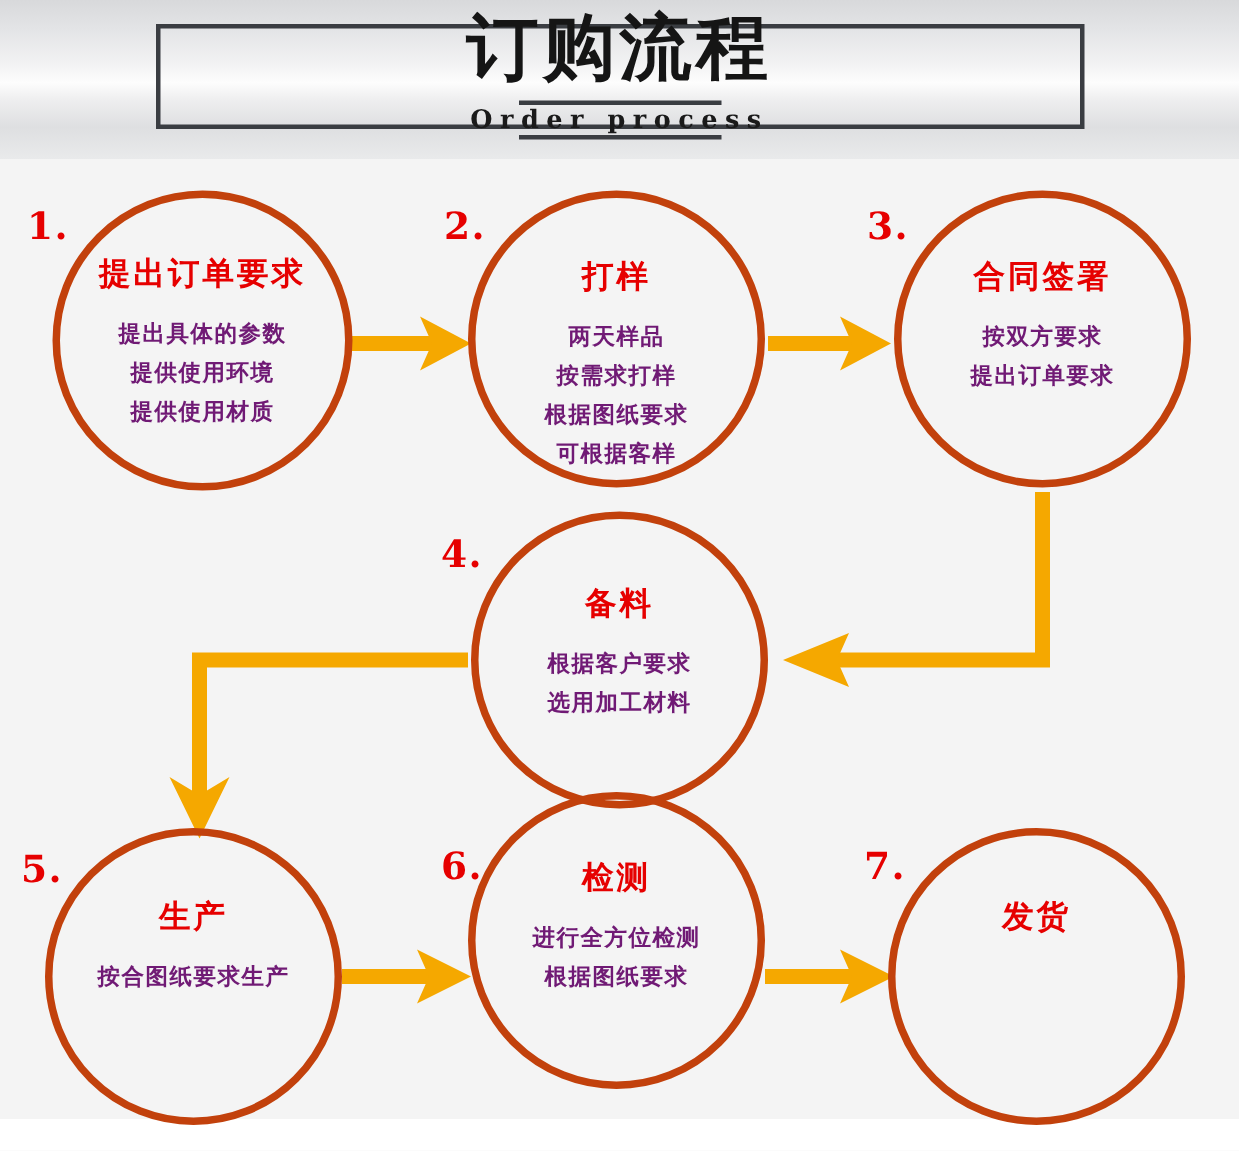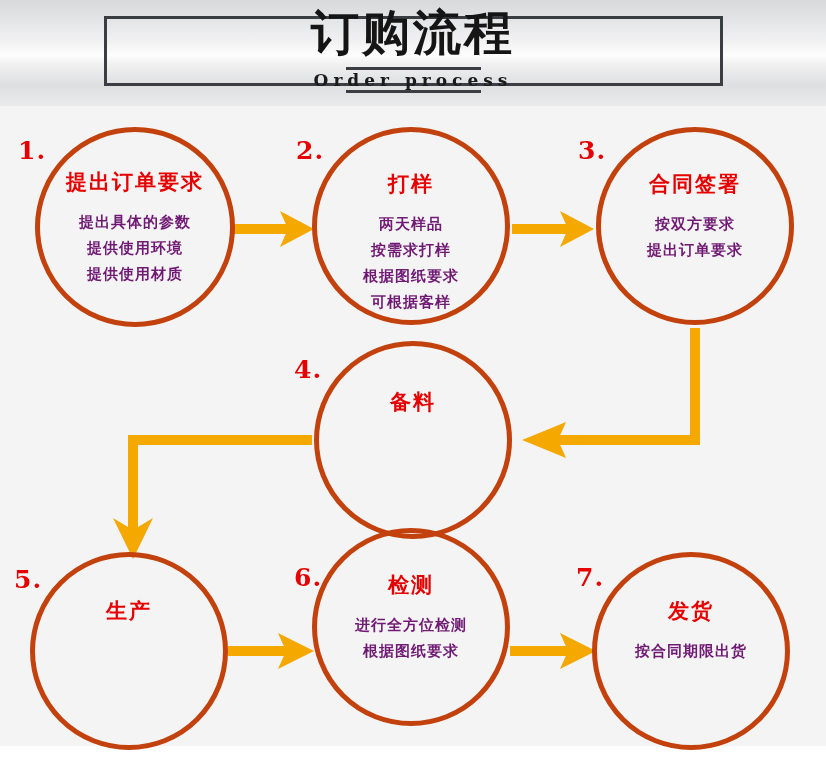--- a/index.html
+++ b/index.html
@@ -262,34 +262,38 @@
   <div class="step" id="step-3">
     <div class="step-title">合同签署</div>
     <div class="step-body">
         <div>按双方要求</div>
         <div>提出订单要求</div>
       </div>
   </div>
 
   <div class="step" id="step-4">
     <div class="step-title">备料</div>
+    <div class="step-body">
+        <div>根据客户要求</div>
+        <div>选用加工材料</div>
+      </div>
   </div>
 
   <div class="step" id="step-5">
     <div class="step-title">生产</div>
+    <div class="step-body">
+        <div>按合图纸要求生产</div>
+      </div>
   </div>
 
   <div class="step" id="step-6">
     <div class="step-title">检测</div>
     <div class="step-body">
         <div>进行全方位检测</div>
         <div>根据图纸要求</div>
       </div>
   </div>
 
   <div class="step" id="step-7">
     <div class="step-title">发货</div>
-    <div class="step-body">
-        <div>按合同期限出货</div>
-      </div>
   </div>
 
 </div>
 
 </body></html>

